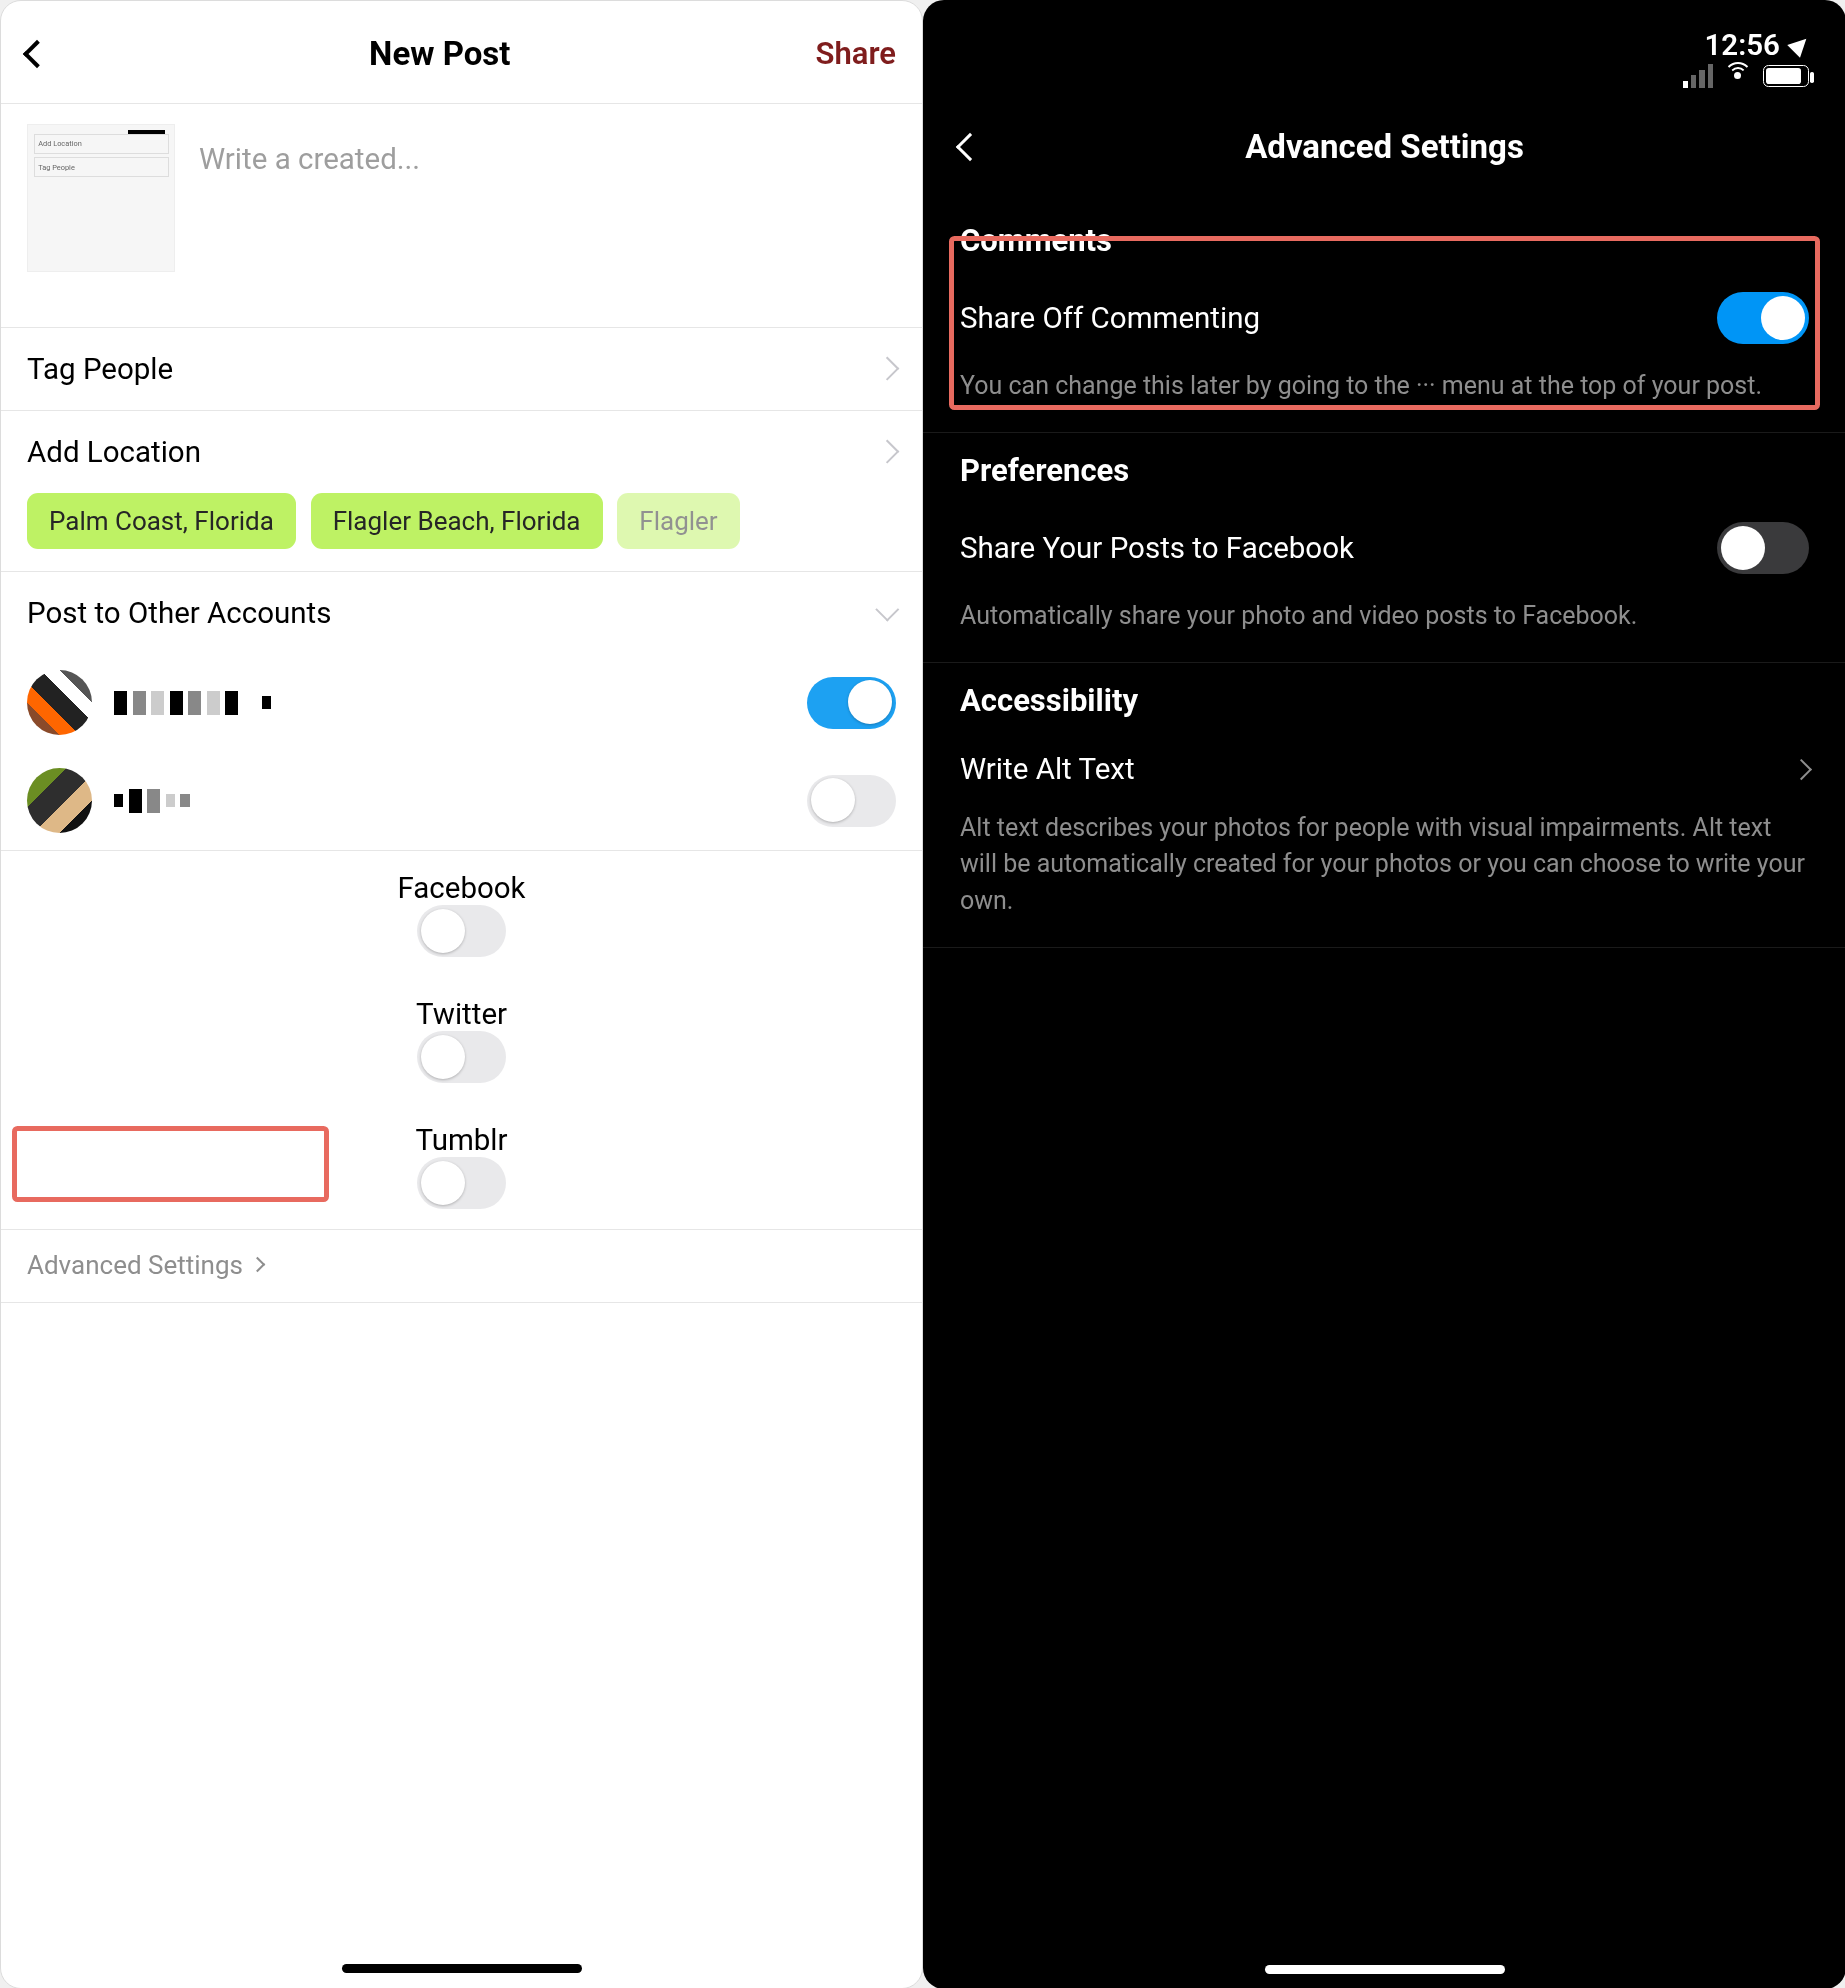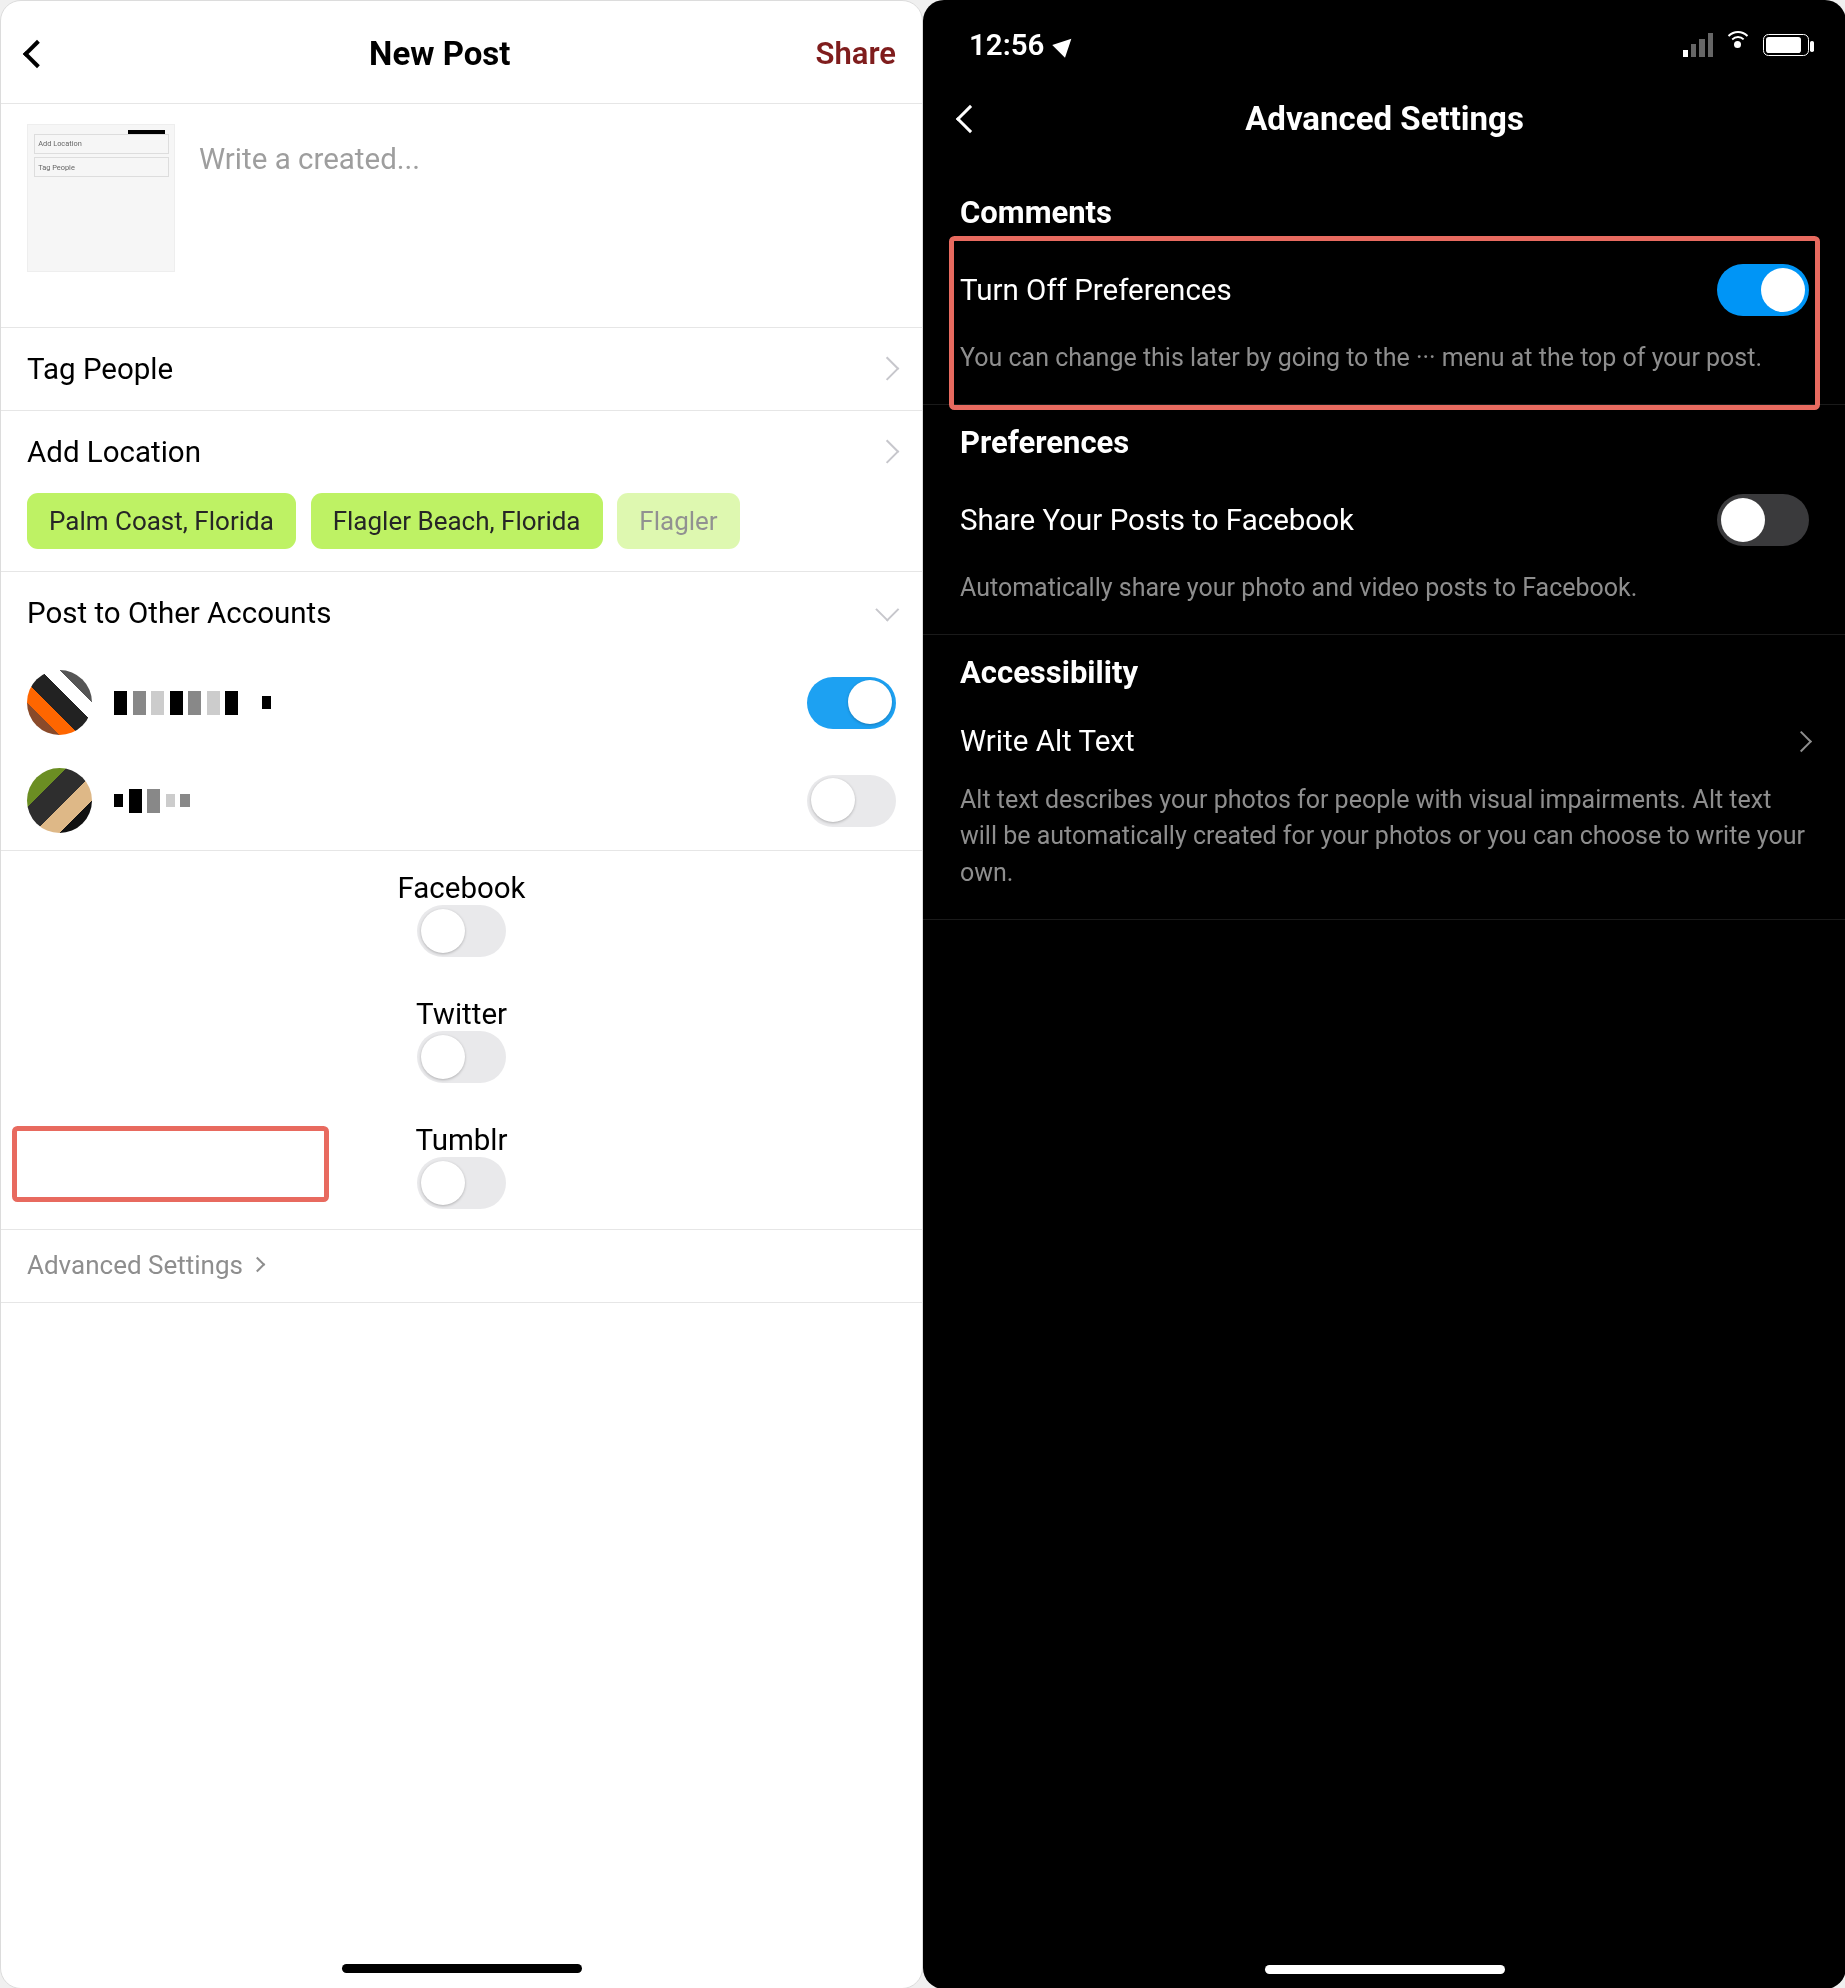--- a/index.html
+++ b/index.html
@@ -202,25 +202,26 @@
     width: 240px;
     height: 9.2px;
     border-radius: 4.6px;
     background:#fff;
   }
 
   
   .status-bar {
     display:flex;
     justify-content:space-between;
-    align-items:center;
+    align-items:flex-end;
     padding: 28px 37px 9.2px 46px;
     color:#fff;
     font-size: 29.5px;
     font-weight:600;
+    flex-direction:column;
   }
   .status-left { display:flex; align-items:center; gap:7.4px; }
   .status-right { display:flex; align-items:center; gap:11px; }
   .loc-arrow {
     width:0;height:0;
     border-left:9.2px solid transparent;
     border-right:9.2px solid transparent;
     border-bottom:18.5px solid #fff;
     transform: rotate(45deg);
     margin-left:3.7px;
@@ -468,21 +469,21 @@
   <div class="right-header">
     <div class="right-back">
       <span class="back-chevron-white"></span>
     </div>
     <div class="right-title">Advanced Settings</div>
   </div>
 
   <div class="section-header">Comments</div>
 
   <div id="toc-row" class="r-row no-bottom">
-    <span>Turn Off Preferences</span>
+    <span>Share Off Commenting</span>
     <div class="toggle-dark-on">
         <div class="knob"></div>
       </div>
   </div>
   <div id="toc-desc" class="r-desc">You can change this later by going to the ··· menu at the top of your post.</div>
 
   <div class="section-header">Preferences</div>
 
   <div class="r-row no-bottom">
     <span>Share Your Posts to Facebook</span>

